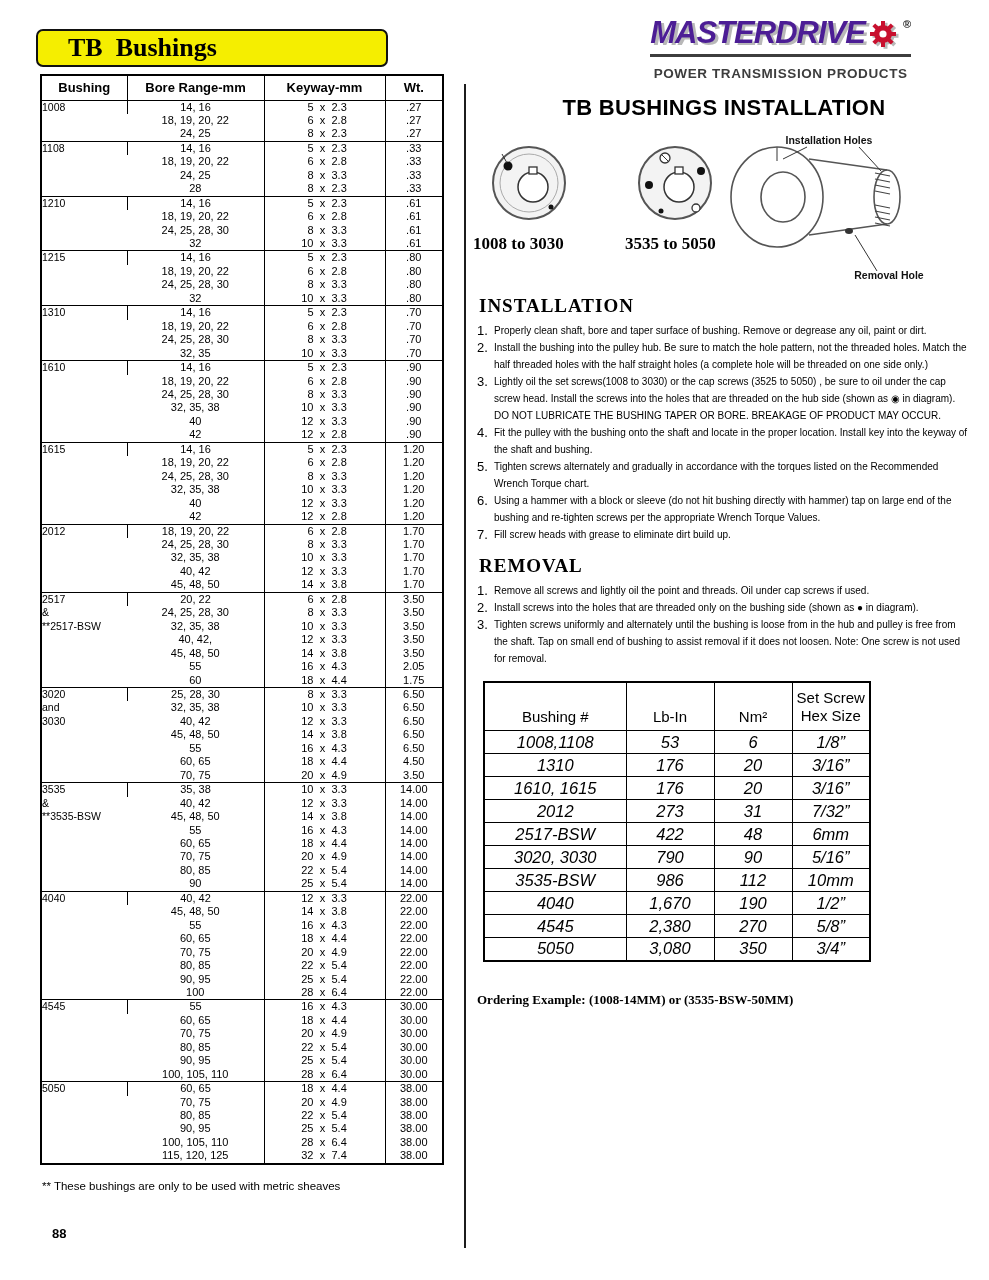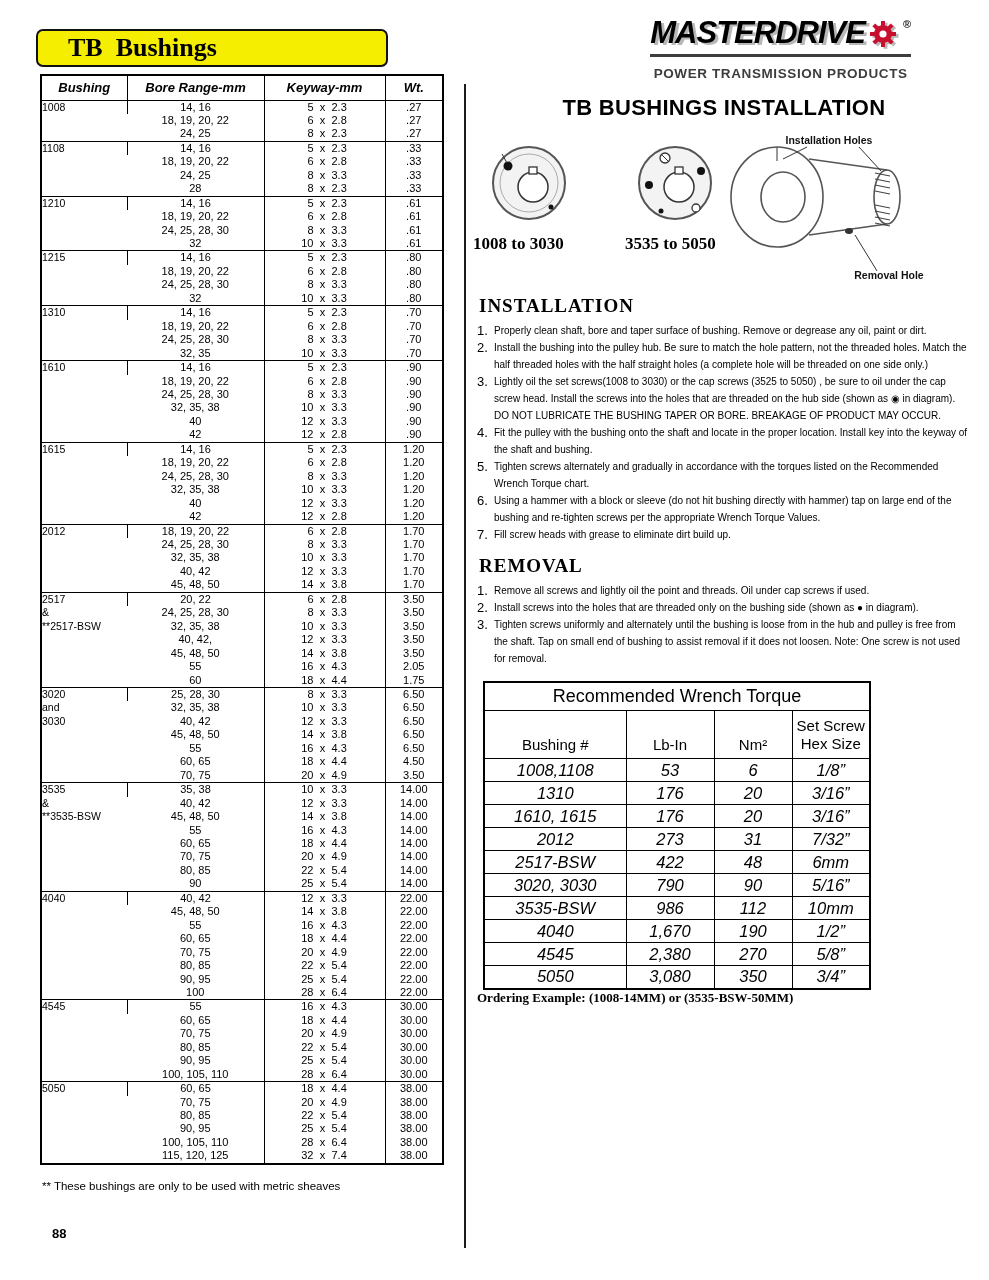--- a/index.html
+++ b/index.html
@@ -16,39 +16,39 @@
     display:flex; align-items:center;
   }
   .title-box .title-text {
     font-family:"Liberation Serif", serif; font-weight:bold; font-size:26px;
     padding-left:30px; white-space:pre;
   }
   .logo { position:absolute; right:78px; top:16px; }
   .brand-row { display:flex; align-items:flex-start; }
   .brand {
     font-style:italic; font-weight:bold; font-size:31px; letter-spacing:-1px;
-    color:#000000; text-shadow:3px 2px 0 #b8b8b8; line-height:34px;
+    color:#4c1d95; text-shadow:3px 2px 0 #b8b8b8; line-height:34px;
   }
   .gear-svg { margin-left:3px; margin-top:1px; }
   .reg { font-size:11px; font-weight:bold; color:#222; margin-left:1px; margin-top:2px; }
   .tagline {
     margin-top:3px; border-top:3px solid #3d3d3d; padding-top:9px;
     font-weight:bold; font-size:13.5px; color:#3d3d3d; letter-spacing:0.6px;
     text-align:center;
   }
 
   
   .bushing-table {
     position:absolute; left:40px; top:74px; width:402px;
     border-collapse:collapse; table-layout:fixed; font-size:11px;
     border:2px solid #000;
   }
   .bushing-table th {
     font-size:13px; font-weight:bold; height:25px; text-align:center;
-    border-bottom:1.5px solid #000; vertical-align:middle;font-style:italic;
+    border-bottom:1.5px solid #000; vertical-align:middle;
   }
   .bushing-table th + th, .bushing-table td + td { border-left:1.5px solid #000; }
   .bushing-table td { line-height:13.45px; padding:0; vertical-align:top; }
   .bushing-table tr.group-start td { border-top:1px solid #000; }
   .c-bushing { font-weight:normal; font-size:10.5px; padding-left:5px; text-align:left; }
   .c-bushing div { line-height:13.45px; }
   .c-bore { text-align:center; }
   .c-keyway { text-align:center; }
   .kw-n { display:inline-block; width:26px; text-align:right; }
   .kw-x { display:inline-block; width:18px; text-align:center; }
@@ -86,21 +86,21 @@
     border-collapse:collapse; table-layout:fixed; width:386px;
     margin:14px 0 0 6px; border:2px solid #000;
   }
   .torque-table th, .torque-table td { border:1.5px solid #000; text-align:center; }
   .tq-title { font-size:18px; font-weight:normal; padding:3px 0; }
   .tq-h { font-size:15px; font-weight:normal; vertical-align:bottom; padding:6px 4px 5px; }
   .tq-hex div { line-height:18px; }
   .torque-table td { font-size:16.5px; padding:1px 0; height:23px; vertical-align:middle;font-style:italic; }
 
   .ordering {
-    margin-left:0;
+    margin-top:30px; margin-left:0;
     font-family:"Liberation Serif", serif; font-weight:bold; font-size:13px;
   }
 </style>
 </head>
 <body>
 
 <div class="page">
 
   <div class="title-box">
     <span class="title-text">TB  Bushings</span>
@@ -697,23 +697,20 @@
 
     <table class="torque-table">
       <colgroup>
         <col style="width:142px">
           <col style="width:88px">
           <col style="width:78px">
           <col style="width:78px">
       </colgroup>
       <thead>
         <tr>
-          <th colspan="4" class="tq-title">Recommended Wrench Torque</th>
-        </tr>
-        <tr>
           <th class="tq-h">Bushing #</th>
           <th class="tq-h">Lb-In</th>
           <th class="tq-h">Nm²</th>
           <th class="tq-h tq-hex">
             <div>Set Screw</div>
             <div>Hex Size</div>
           </th>
         </tr>
       </thead>
       <tbody id="torque-tbody">

